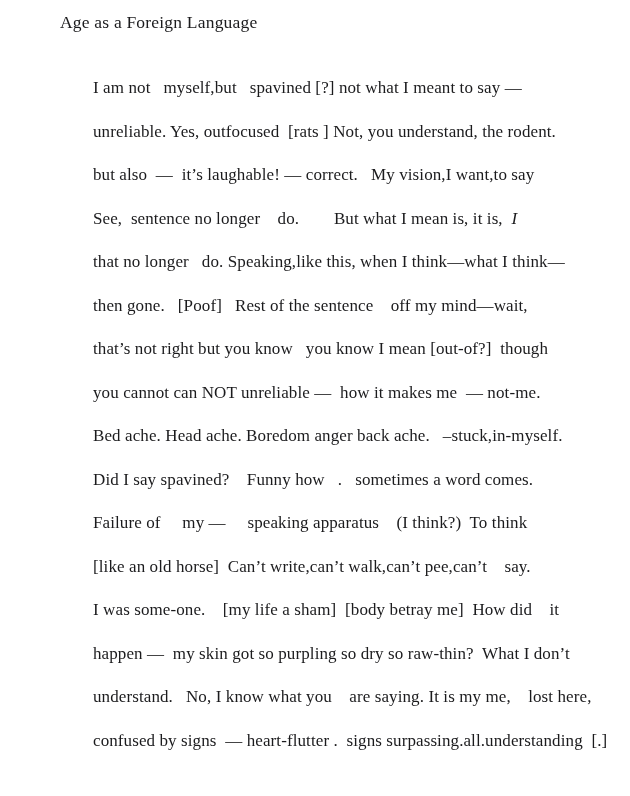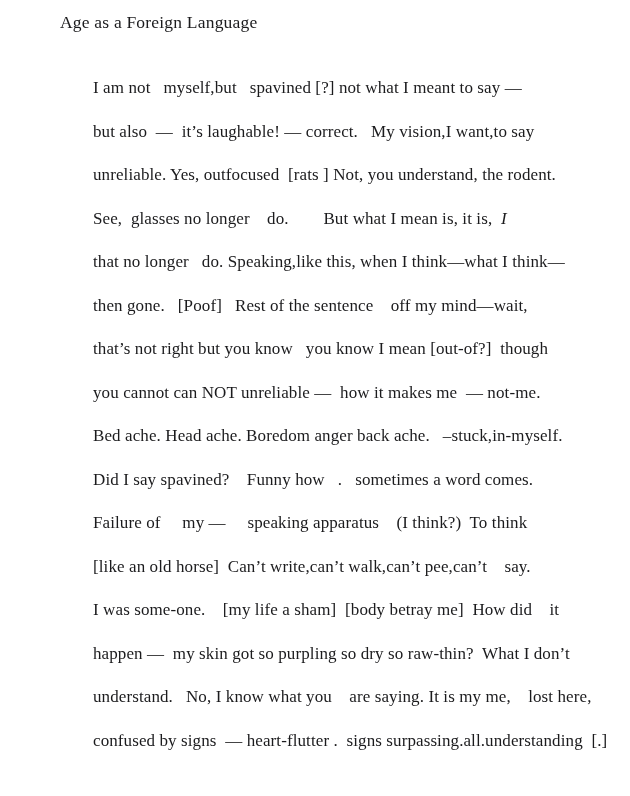--- a/index.html
+++ b/index.html
@@ -44,23 +44,23 @@
     font-style: italic;
   }
 </style>
 </head>
 <body>
 
 <div class="page">
   <h1 class="title">Age as a Foreign Language</h1>
   <div class="poem">
       <div class="poem-line"><span class="line-text">I am not   myself,but   spavined [?] not what I meant to say —</span></div>
+      <div class="poem-line"><span class="line-text">unreliable. Yes, outfocused  [rats ] Not, you understand, the rodent.</span></div>
       <div class="poem-line"><span class="line-text">but also  —  it’s laughable! — correct.   My vision,I want,to say</span></div>
-      <div class="poem-line"><span class="line-text">unreliable. Yes, outfocused  [rats ] Not, you understand, the rodent.</span></div>
-      <div class="poem-line"><span class="line-text">See,  glasses no longer    do.        But what I mean is, it is,  </span><em class="line-italic">I</em></div>
+      <div class="poem-line"><span class="line-text">See,  sentence no longer    do.        But what I mean is, it is,  </span><em class="line-italic">I</em></div>
       <div class="poem-line"><span class="line-text">that no longer   do. Speaking,like this, when I think—what I think—</span></div>
       <div class="poem-line"><span class="line-text">then gone.   [Poof]   Rest of the sentence    off my mind—wait,</span></div>
       <div class="poem-line"><span class="line-text">that’s not right but you know   you know I mean [out-of?]  though</span></div>
       <div class="poem-line"><span class="line-text">you cannot can NOT unreliable —  how it makes me  — not-me.</span></div>
       <div class="poem-line"><span class="line-text">Bed ache. Head ache. Boredom anger back ache.   –stuck,in-myself.</span></div>
       <div class="poem-line"><span class="line-text">Did I say spavined?    Funny how   .   sometimes a word comes.</span></div>
       <div class="poem-line"><span class="line-text">Failure of     my —     speaking apparatus    (I think?)  To think</span></div>
       <div class="poem-line"><span class="line-text">[like an old horse]  Can’t write,can’t walk,can’t pee,can’t    say.</span></div>
       <div class="poem-line"><span class="line-text">I was some-one.    [my life a sham]  [body betray me]  How did    it</span></div>
       <div class="poem-line"><span class="line-text">happen —  my skin got so purpling so dry so raw-thin?  What I don’t</span></div>

